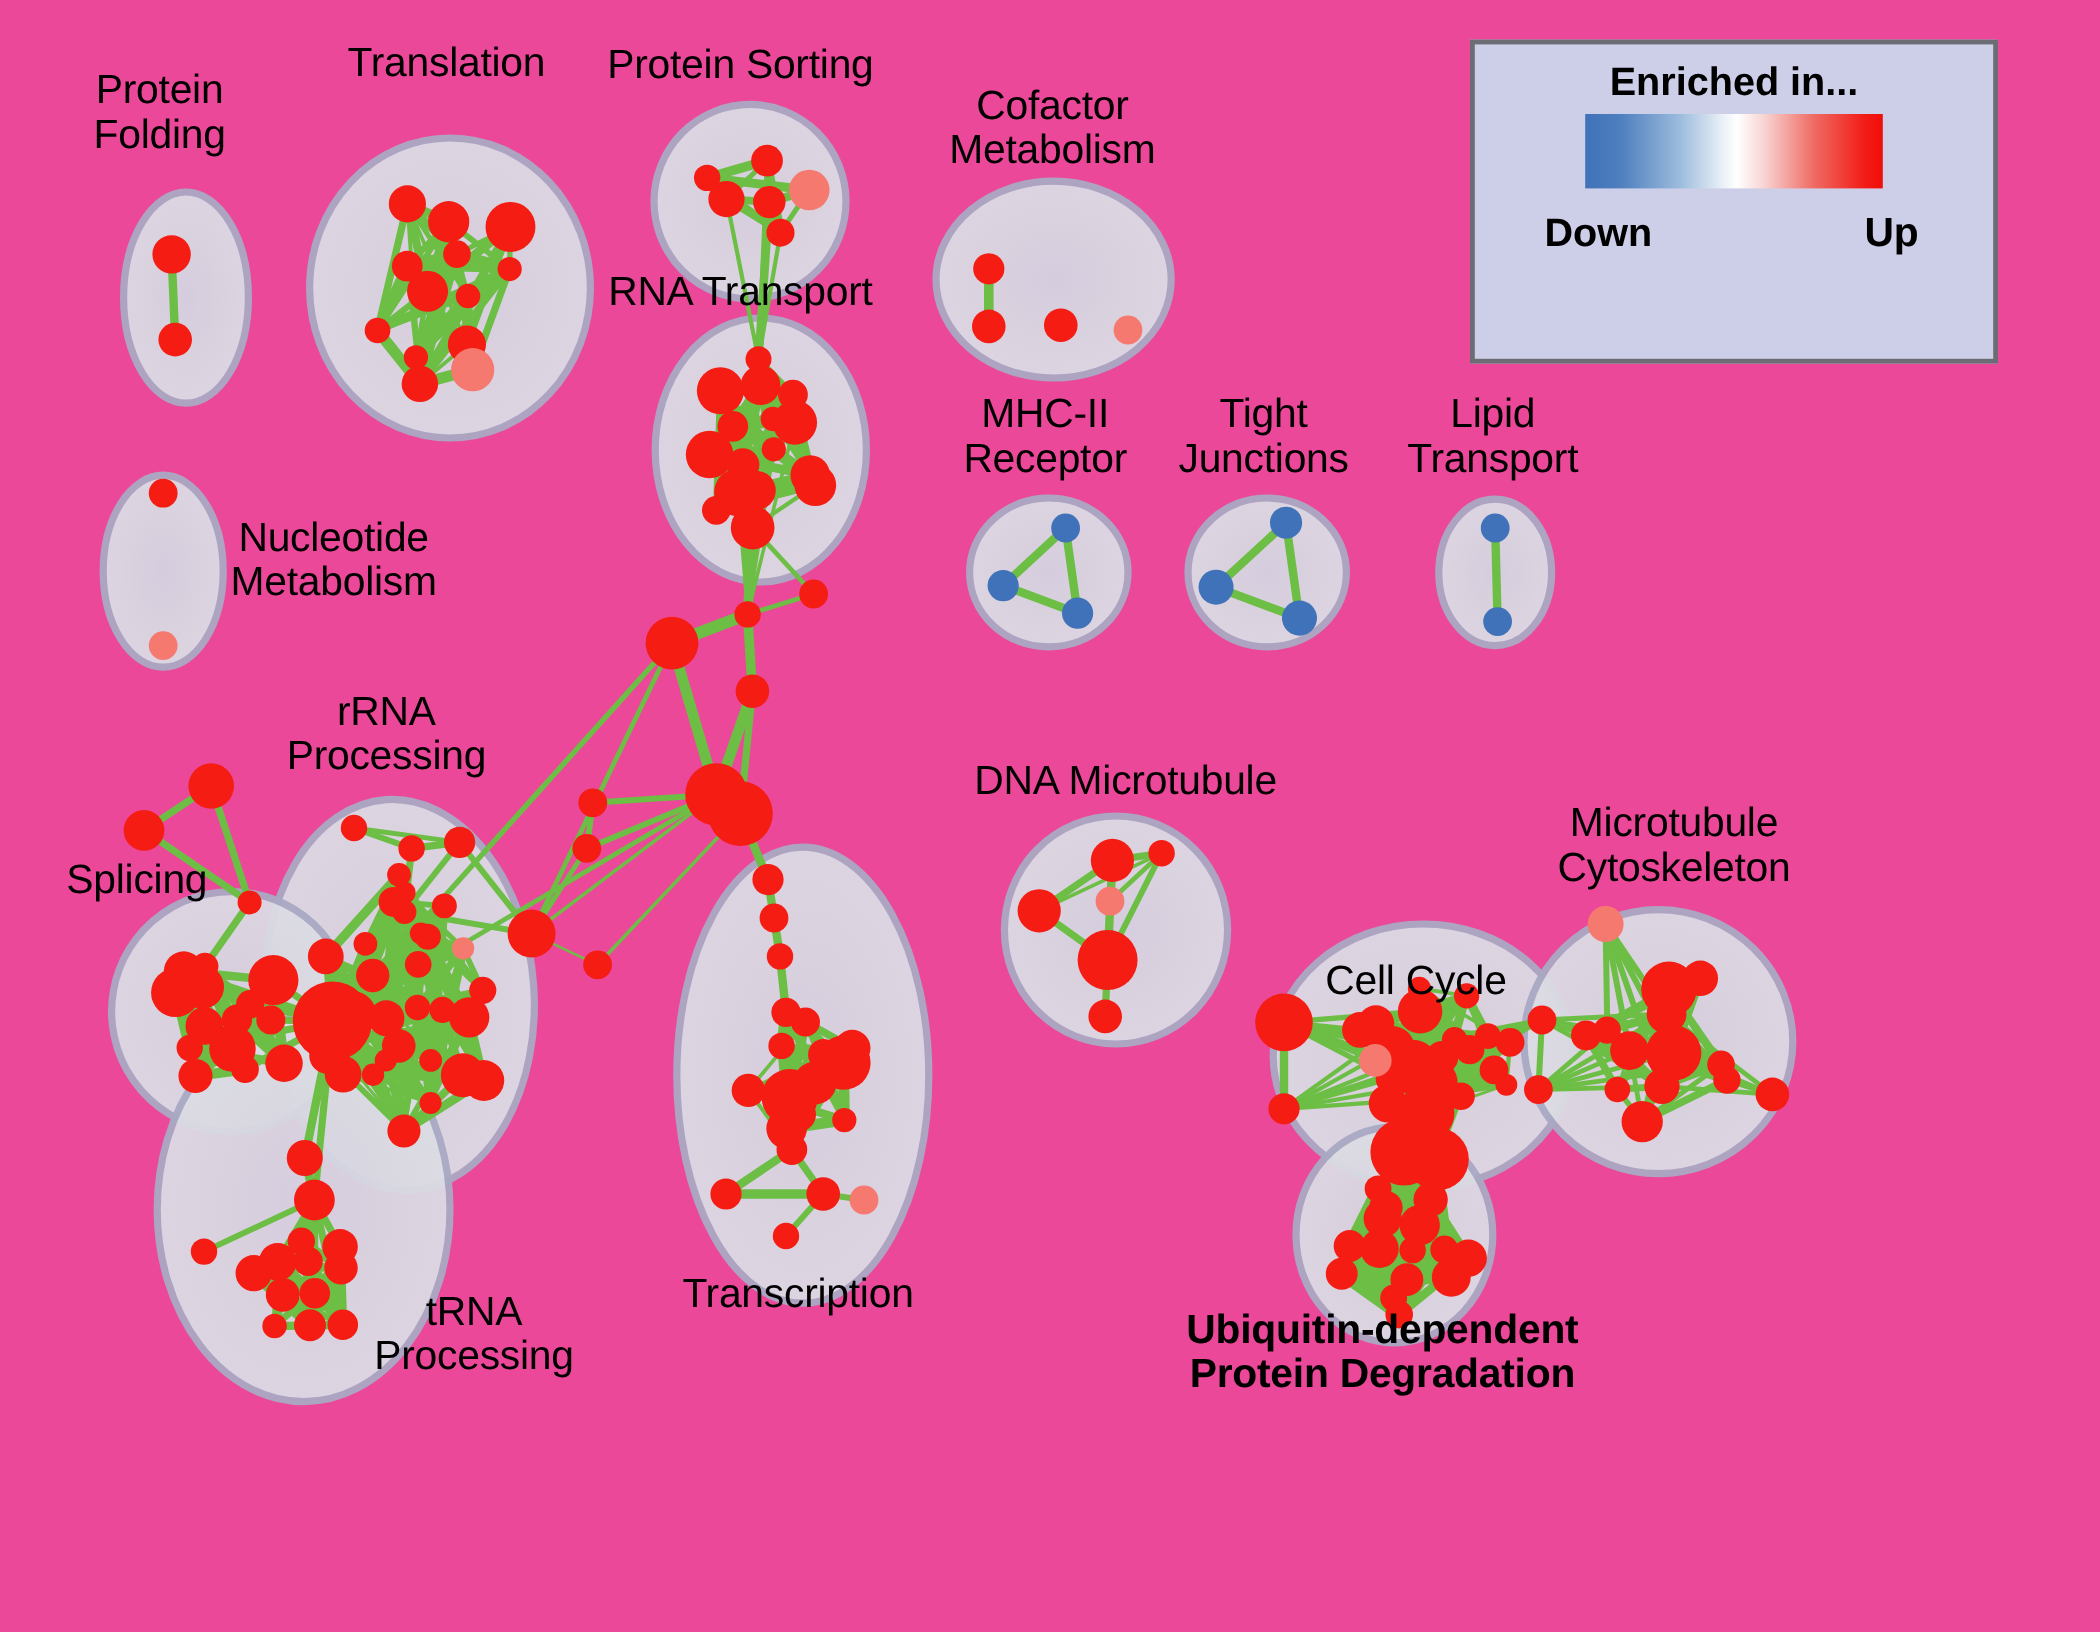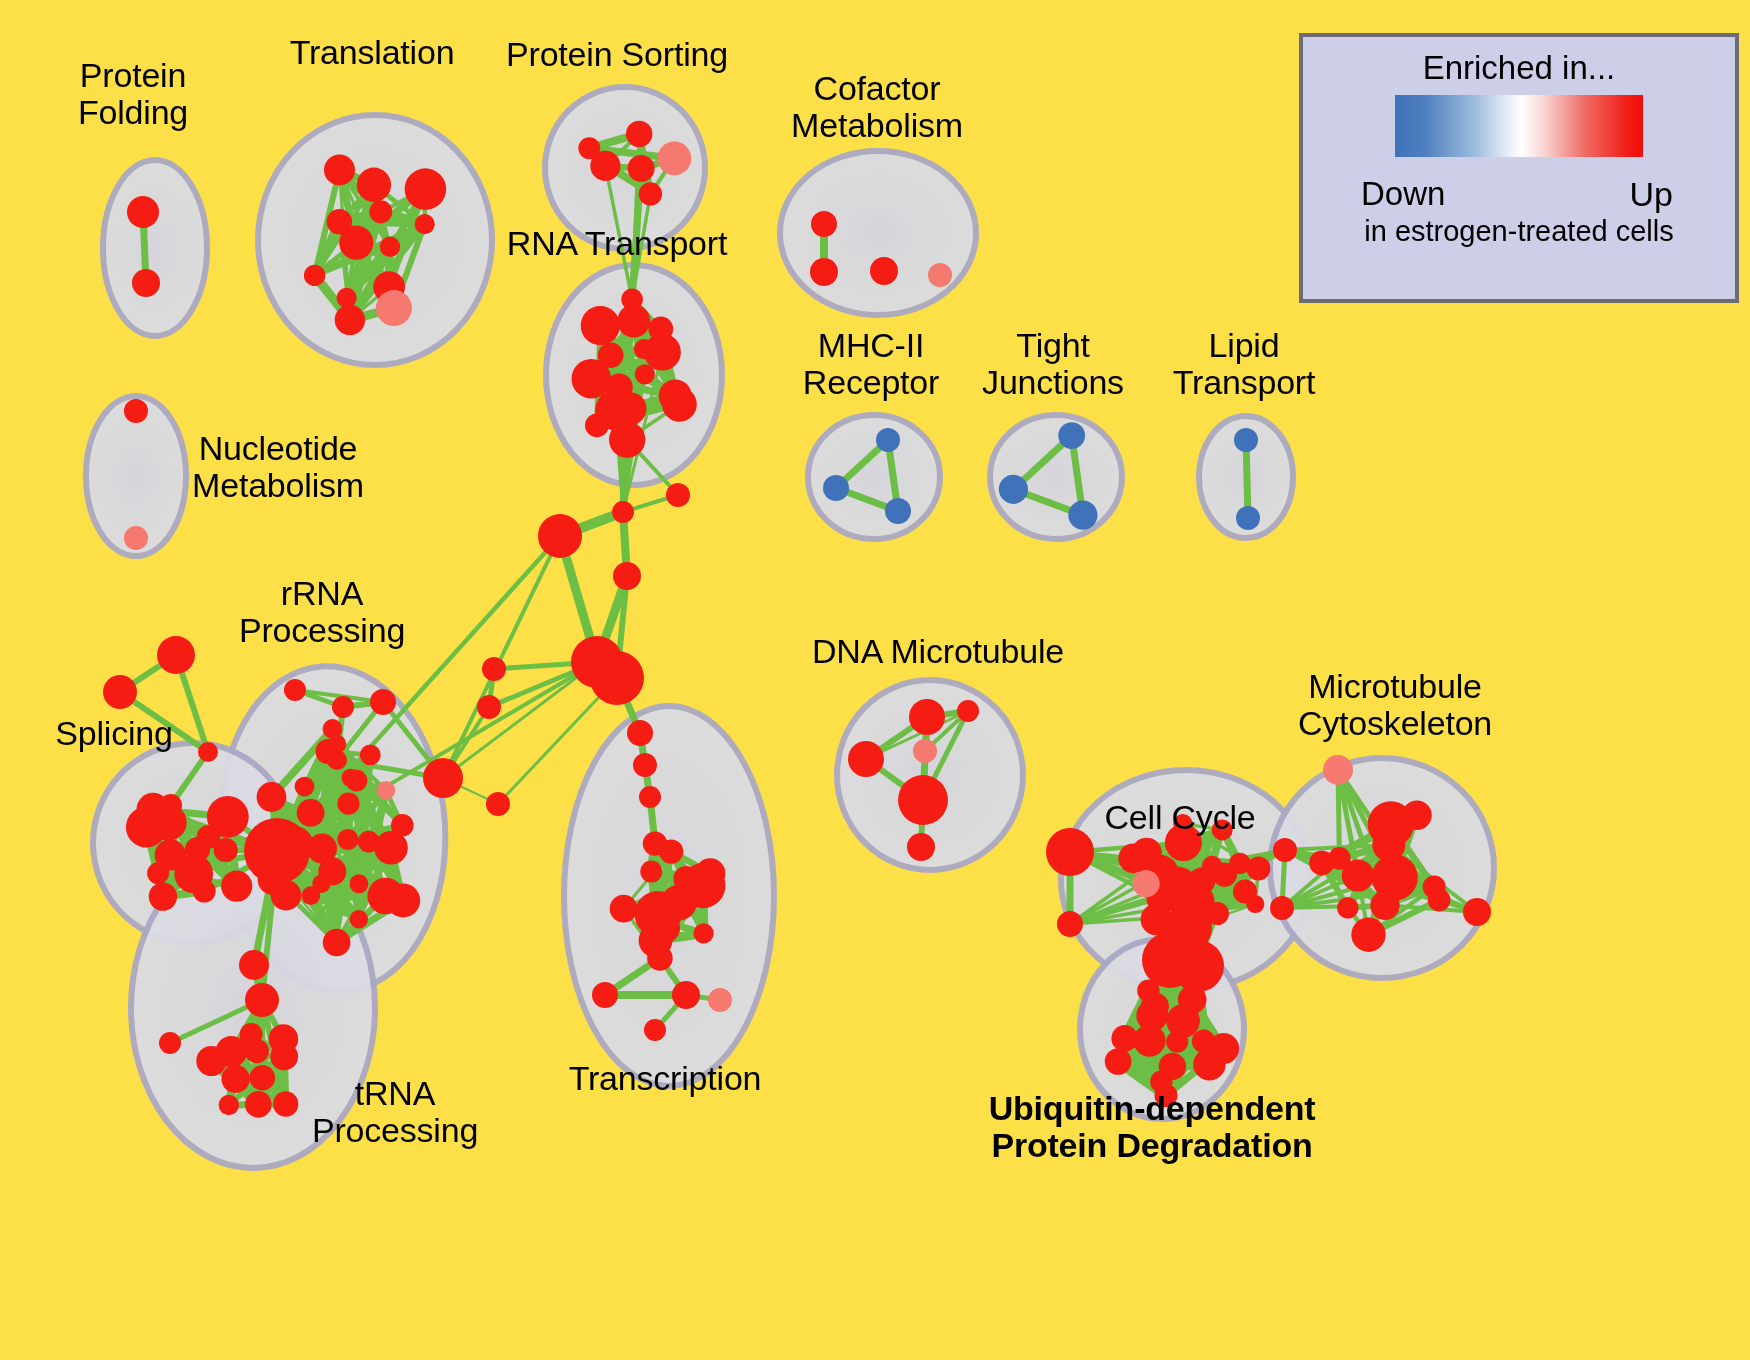--- a/index.html
+++ b/index.html
@@ -1,42 +1,43 @@
 <!DOCTYPE html>
 <html><head>
 <meta charset="utf-8">
 <style>
   html,body{margin:0;padding:0;background:#fff;}
   #stage{
     position:relative;
     width:1750px;height:1360px;
-    background:#fde047;
+    background:#ec4899;
     overflow:hidden;
     font-family:"Liberation Sans", sans-serif;
   }
   #net{position:absolute;left:0;top:0;width:1750px;height:1360px;}
   .lbl{
     position:absolute;
     color:#000;
     font-family:"Liberation Sans", sans-serif;
     font-size:34px;
     line-height:1.08;
     white-space:pre;
     text-align:center;
     transform:translateX(-50%);
     letter-spacing:-0.2px;
   }
   
   #legend{
     position:absolute;
-    left:1299px; top:33px;
+    left:1225px; top:33px;
     width:440px; height:270px;
     background:#cdcee8;
     border:4px solid #6c6c74;
     box-sizing:border-box;
+    font-weight:bold;
   }
   #legend .ltitle{
     text-align:center;
     font-size:33px;
     color:#000;
     margin-top:12px;
   }
   #legend .bar{
     margin:8px auto 0 auto;
     width:248px;height:62px;
@@ -1194,16 +1195,15 @@
 Protein Degradation</div>
     </div>
 
   <div id="legend">
     <div class="ltitle">Enriched in...</div>
     <div class="bar"></div>
     <div class="updown">
       <span class="d">Down</span>
       <span class="u">Up</span>
     </div>
-    <div class="sub">in estrogen-treated cells</div>
   </div>
 
 </div>
 
 </body></html>

